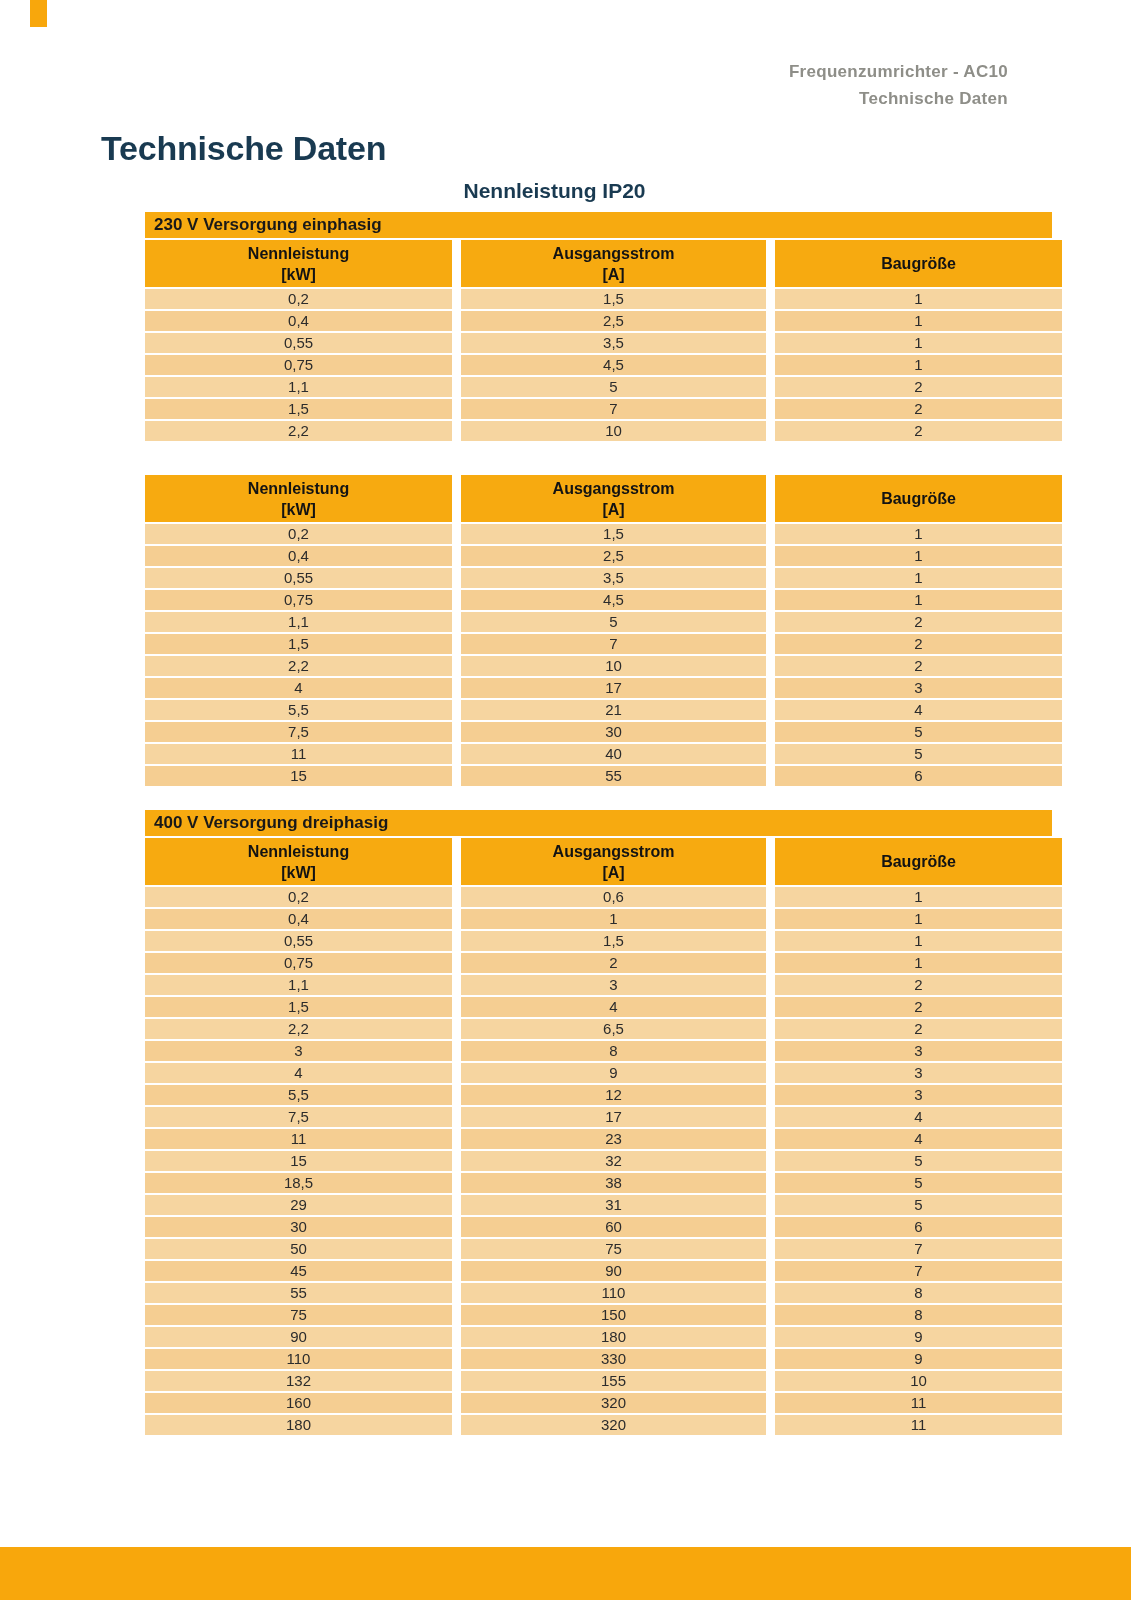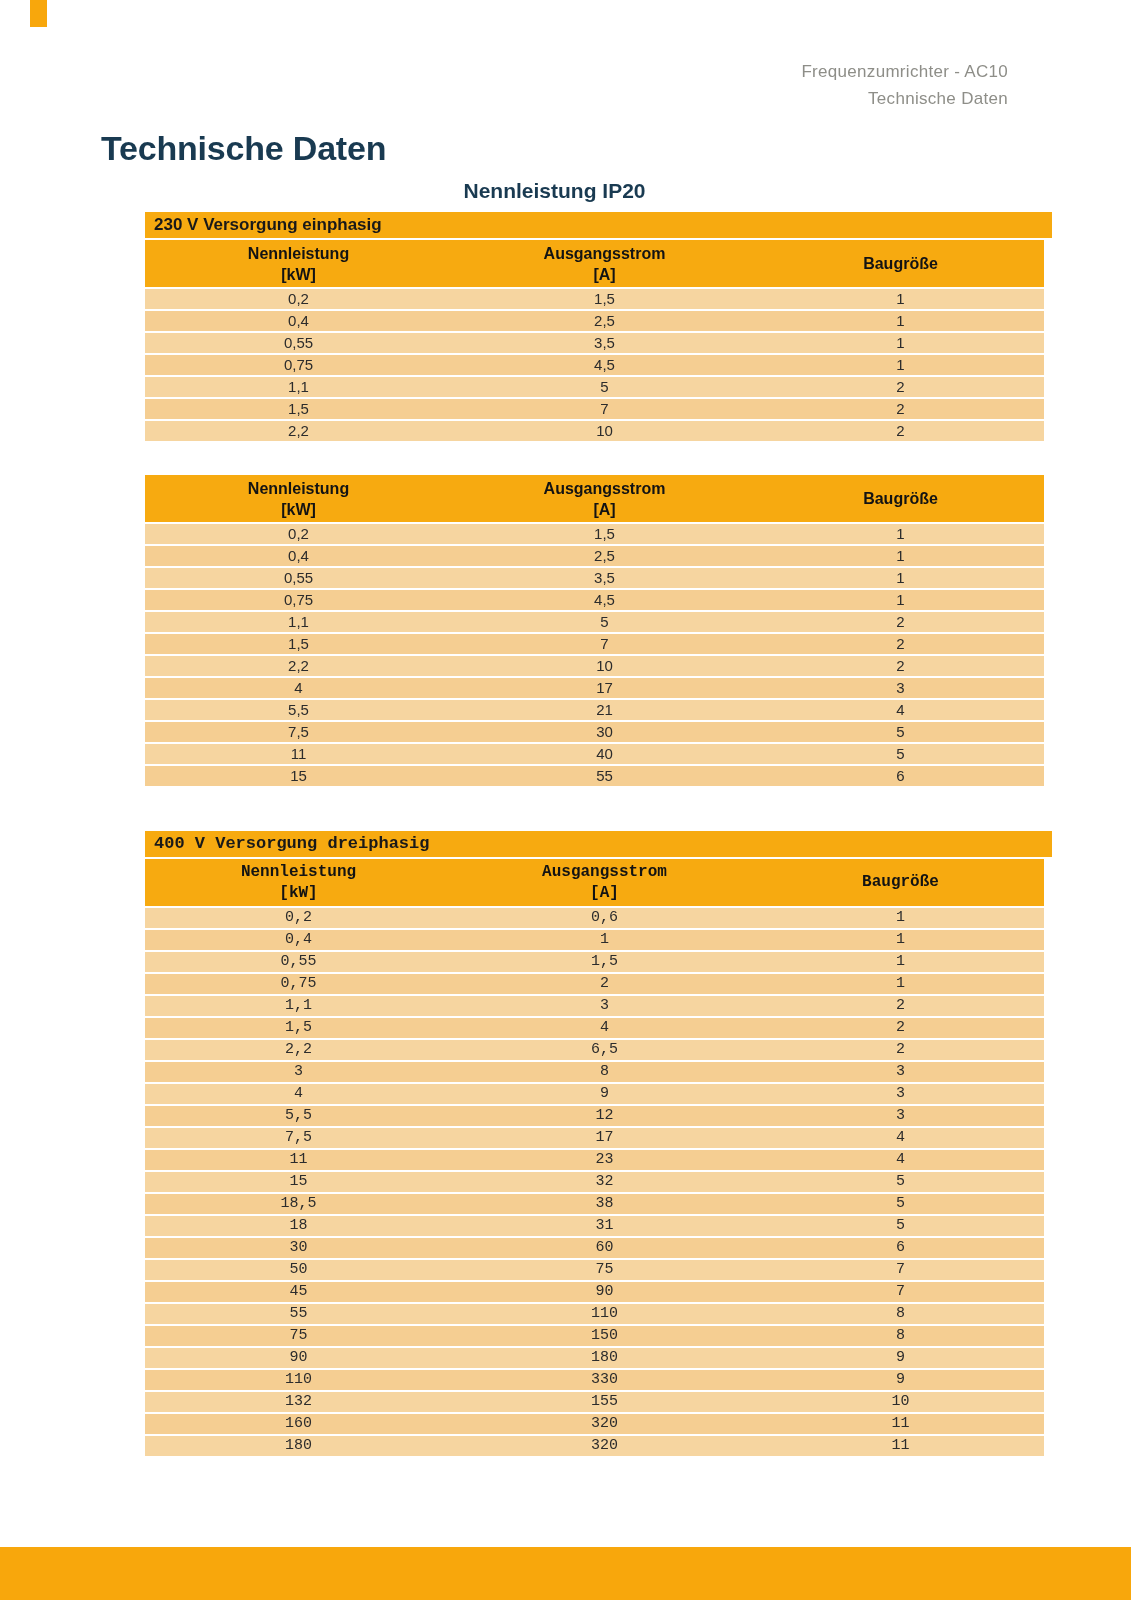--- a/index.html
+++ b/index.html
@@ -16,41 +16,41 @@
   body{
     width:1131px;height:1600px;position:relative;overflow:hidden;
     font-family:"Liberation Sans", sans-serif;
   }
   .corner-mark{
     position:absolute;left:30px;top:0;width:17px;height:27px;
     background:var(--bottom-bar);
   }
   .doc-header{
     position:absolute;top:58px;right:123px;text-align:right;
-    color:var(--header-gray);font-size:17px;line-height:27px;font-weight:400;
+    color:var(--header-gray);font-size:17px;line-height:27px;font-weight:700;
     letter-spacing:.3px;
   }
   .content{padding:128px 0 0 101px;width:1008px;}
   .page-title{
     color:var(--title-navy);font-size:34px;font-weight:bold;line-height:40px;
     letter-spacing:-0.2px;
   }
   .page-subtitle{
     margin-top:11px;color:var(--title-navy);font-size:21px;font-weight:bold;line-height:24px;text-align:center;
   }
   .tables{margin-top:9px;width:859px;padding-left:44px;}
   .tbl{width:907px;}
   .tbl:nth-child(2){margin-top:34px;}
-  .tbl:nth-child(3){margin-top:45px;font-family:Liberation Mono, monospace;}
+  .tbl:nth-child(3){margin-top:24px;}
   .tbl-title{
     height:26px;line-height:26px;background:var(--accent-orange);
     color:#191919;font-size:17px;font-weight:bold;padding-left:9px;margin-bottom:2px;
   }
   .grid-row{
-    display:grid;grid-template-columns:307px 305px 287px;column-gap:0;border-radius:23px;
+    display:grid;grid-template-columns:307px 305px 287px;column-gap:9px;border-radius:23px;
   }
   .thead{margin-bottom:2px;}
   .hcell{
     height:47px;background:var(--accent-orange);
     display:flex;flex-direction:column;align-items:center;justify-content:center;
     color:#131313;font-size:16px;font-weight:bold;line-height:21px;
   }
   .trow{height:20px;margin-bottom:2px;}
   .trow.shade-a .tcell{background:var(--row-light);}
   .trow.shade-b .tcell{background:var(--row-dark);}
@@ -396,21 +396,21 @@
 
   <div class="grid-row trow shade-b">
   <div class="tcell">18,5</div>
 
   <div class="tcell">38</div>
 
   <div class="tcell">5</div>
 </div>
 
   <div class="grid-row trow shade-a">
-  <div class="tcell">18</div>
+  <div class="tcell">29</div>
 
   <div class="tcell">31</div>
 
   <div class="tcell">5</div>
 </div>
 
   <div class="grid-row trow shade-b">
   <div class="tcell">30</div>
 
   <div class="tcell">60</div>

